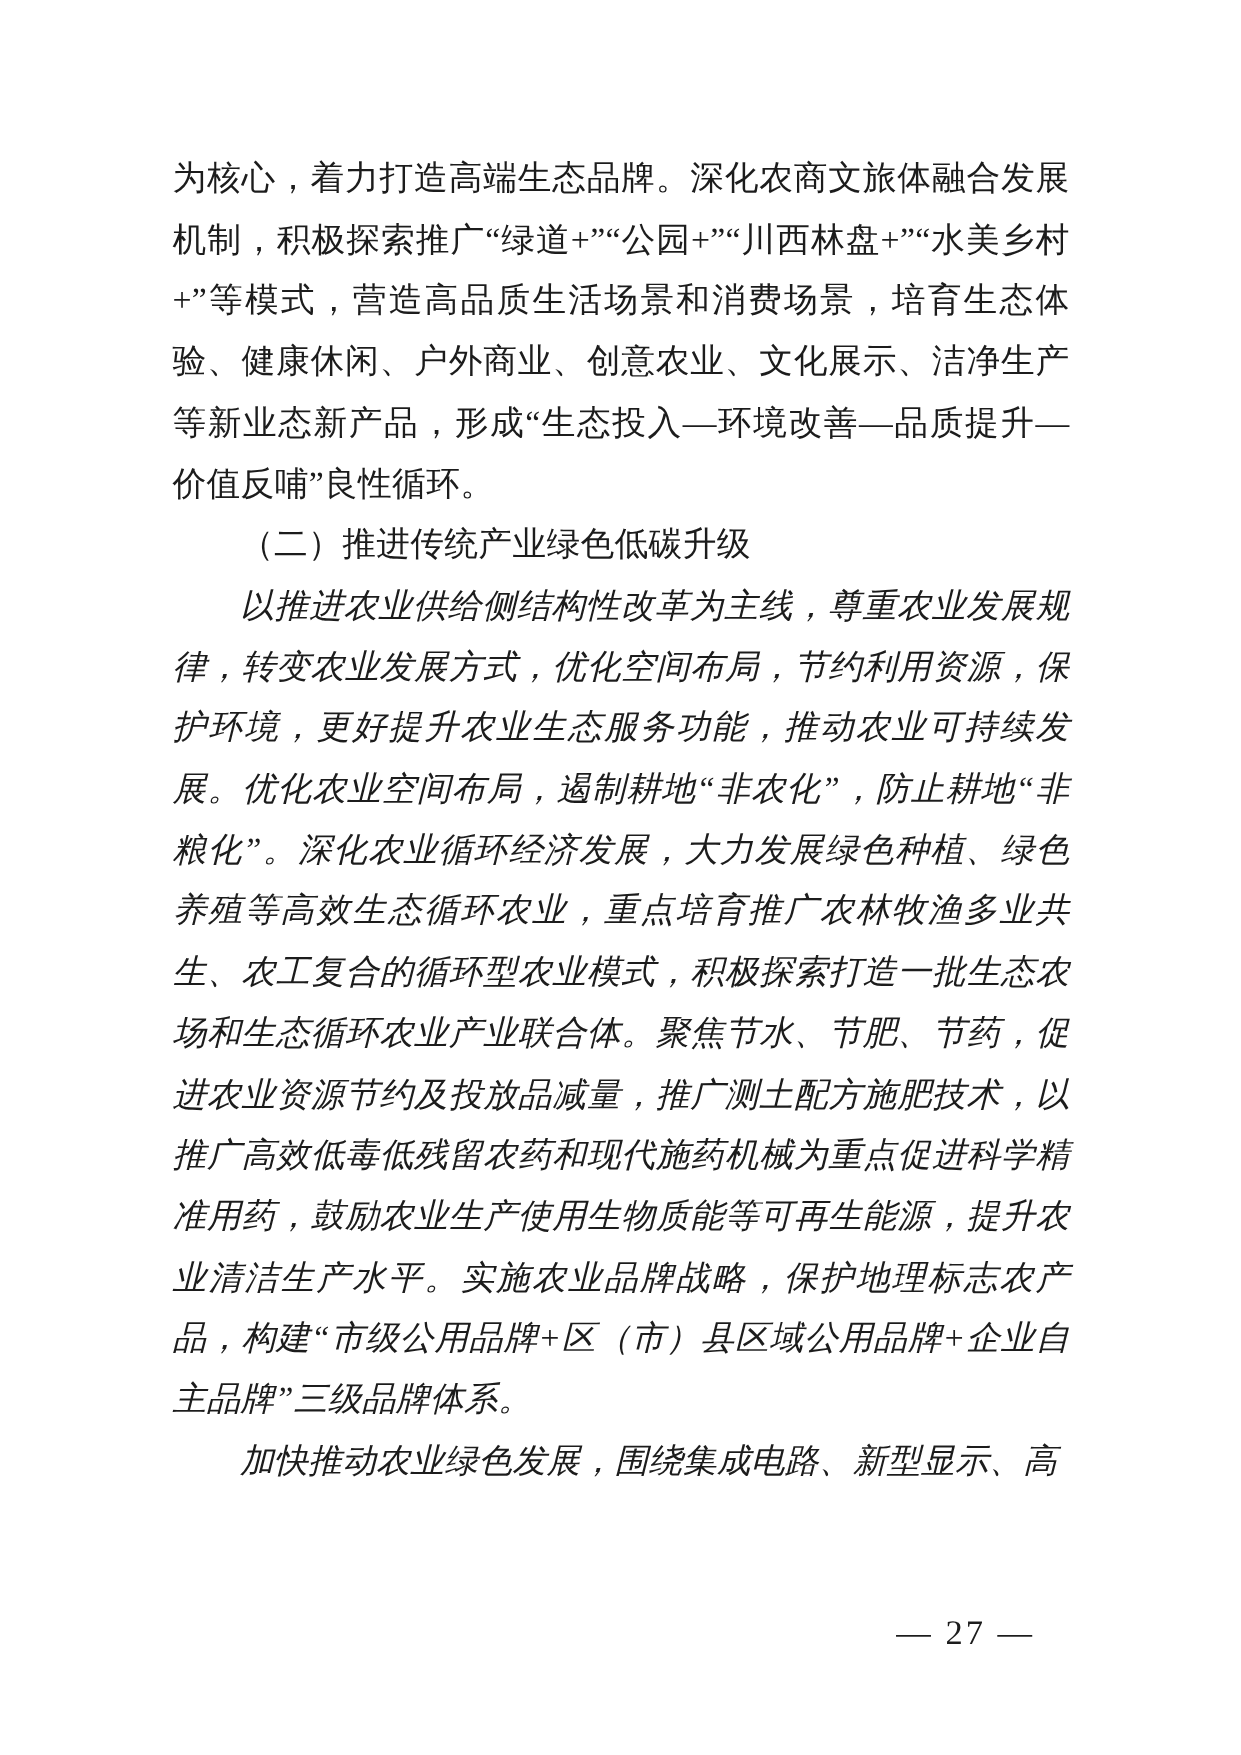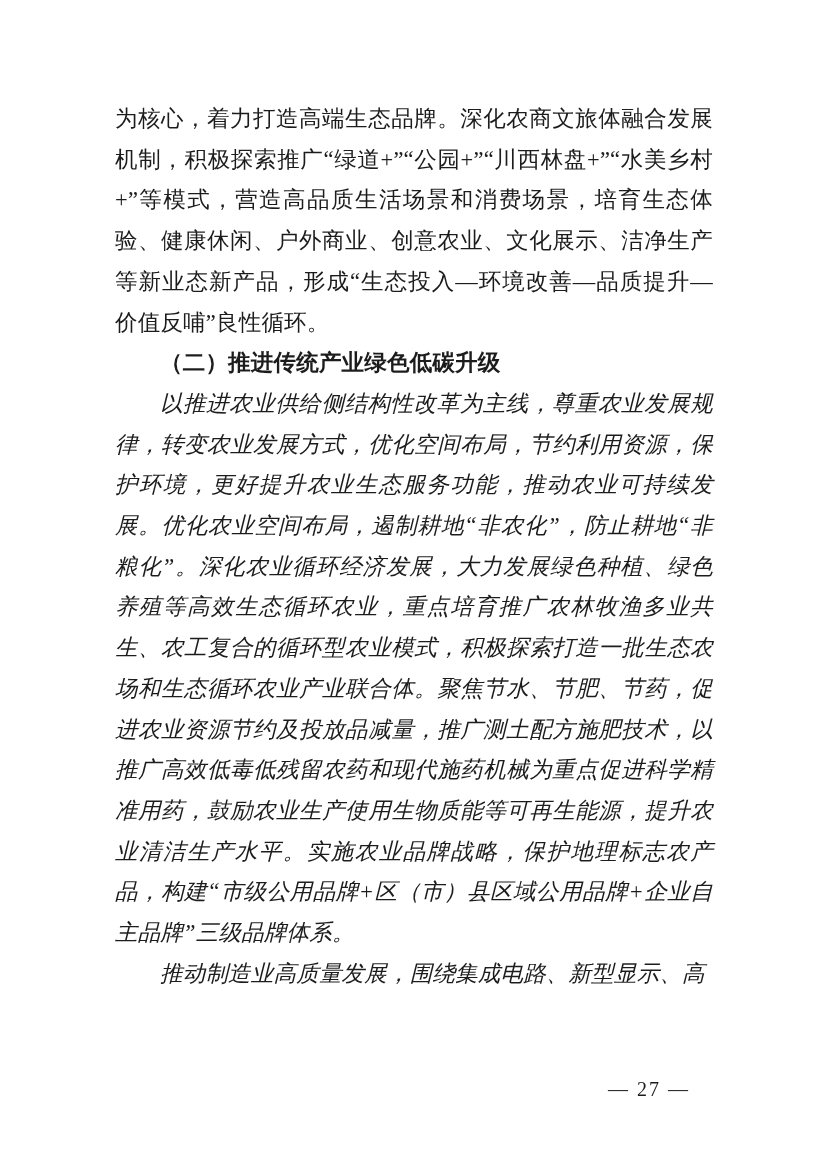--- a/index.html
+++ b/index.html
@@ -29,49 +29,49 @@
   }
   .content p {
     margin: 0;
     padding: 0;
   }
   .para-indent {
     text-indent: 2em;
     font-style: italic;
   }
   .heading-section {
-    font-weight: bold;
+    font-weight: normal;
     text-indent: 2em;
   }
   .heading-sub {
     font-weight: bold;
     text-indent: 2em;
   }
   .page-footer {
     position: absolute;
     right: 137px;
     top: 1074px;
-    font-size: 20px;
+    font-size: 23px;
     line-height: 30px;
     color: #1c1c1c;
     letter-spacing: 2px;
   }
 </style>
 </head>
 <body>
 
 <div class="page">
 
   <div class="content">
     <p class="para-body">为核心，着力打造高端生态品牌。深化农商文旅体融合发展机制，积极探索推广“绿道+”“公园+”“川西林盘+”“水美乡村+”等模式，营造高品质生活场景和消费场景，培育生态体验、健康休闲、户外商业、创意农业、文化展示、洁净生产等新业态新产品，形成“生态投入—环境改善—品质提升—价值反哺”良性循环。</p>
 
     <p class="heading-section">（二）推进传统产业绿色低碳升级</p>
 
 
     <p class="para-indent">以推进农业供给侧结构性改革为主线，尊重农业发展规律，转变农业发展方式，优化空间布局，节约利用资源，保护环境，更好提升农业生态服务功能，推动农业可持续发展。优化农业空间布局，遏制耕地“非农化”，防止耕地“非粮化”。深化农业循环经济发展，大力发展绿色种植、绿色养殖等高效生态循环农业，重点培育推广农林牧渔多业共生、农工复合的循环型农业模式，积极探索打造一批生态农场和生态循环农业产业联合体。聚焦节水、节肥、节药，促进农业资源节约及投放品减量，推广测土配方施肥技术，以推广高效低毒低残留农药和现代施药机械为重点促进科学精准用药，鼓励农业生产使用生物质能等可再生能源，提升农业清洁生产水平。实施农业品牌战略，保护地理标志农产品，构建“市级公用品牌+区（市）县区域公用品牌+企业自主品牌”三级品牌体系。</p>
 
 
-    <p class="para-indent">推动制造业高质量发展，围绕集成电路、新型显示、高</p>
+    <p class="para-indent">加快推动农业绿色发展，围绕集成电路、新型显示、高</p>
   </div>
 
   <div class="page-footer">— 27 —</div>
 
 </div>
 
 </body></html>

